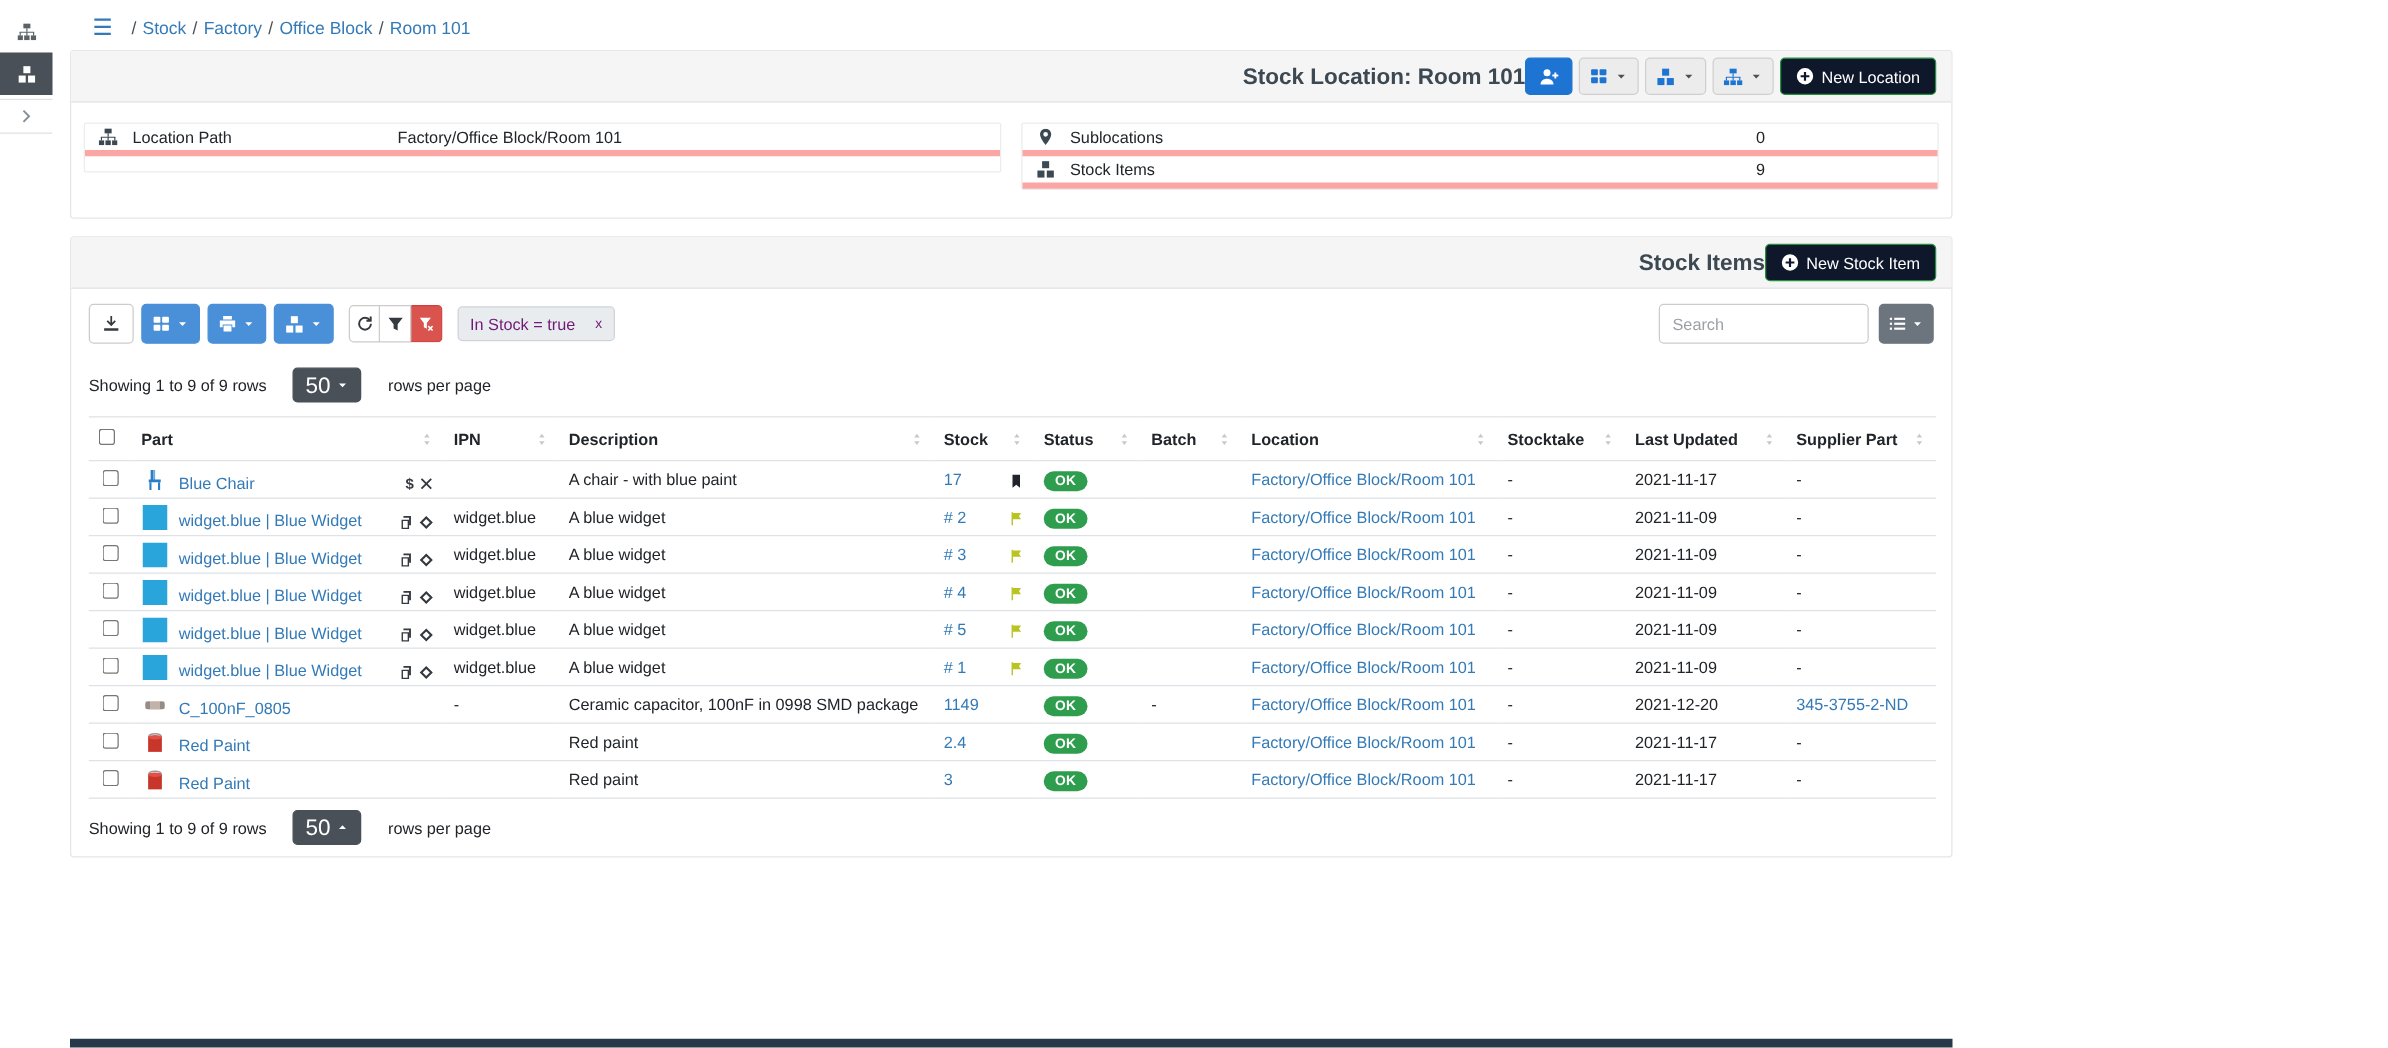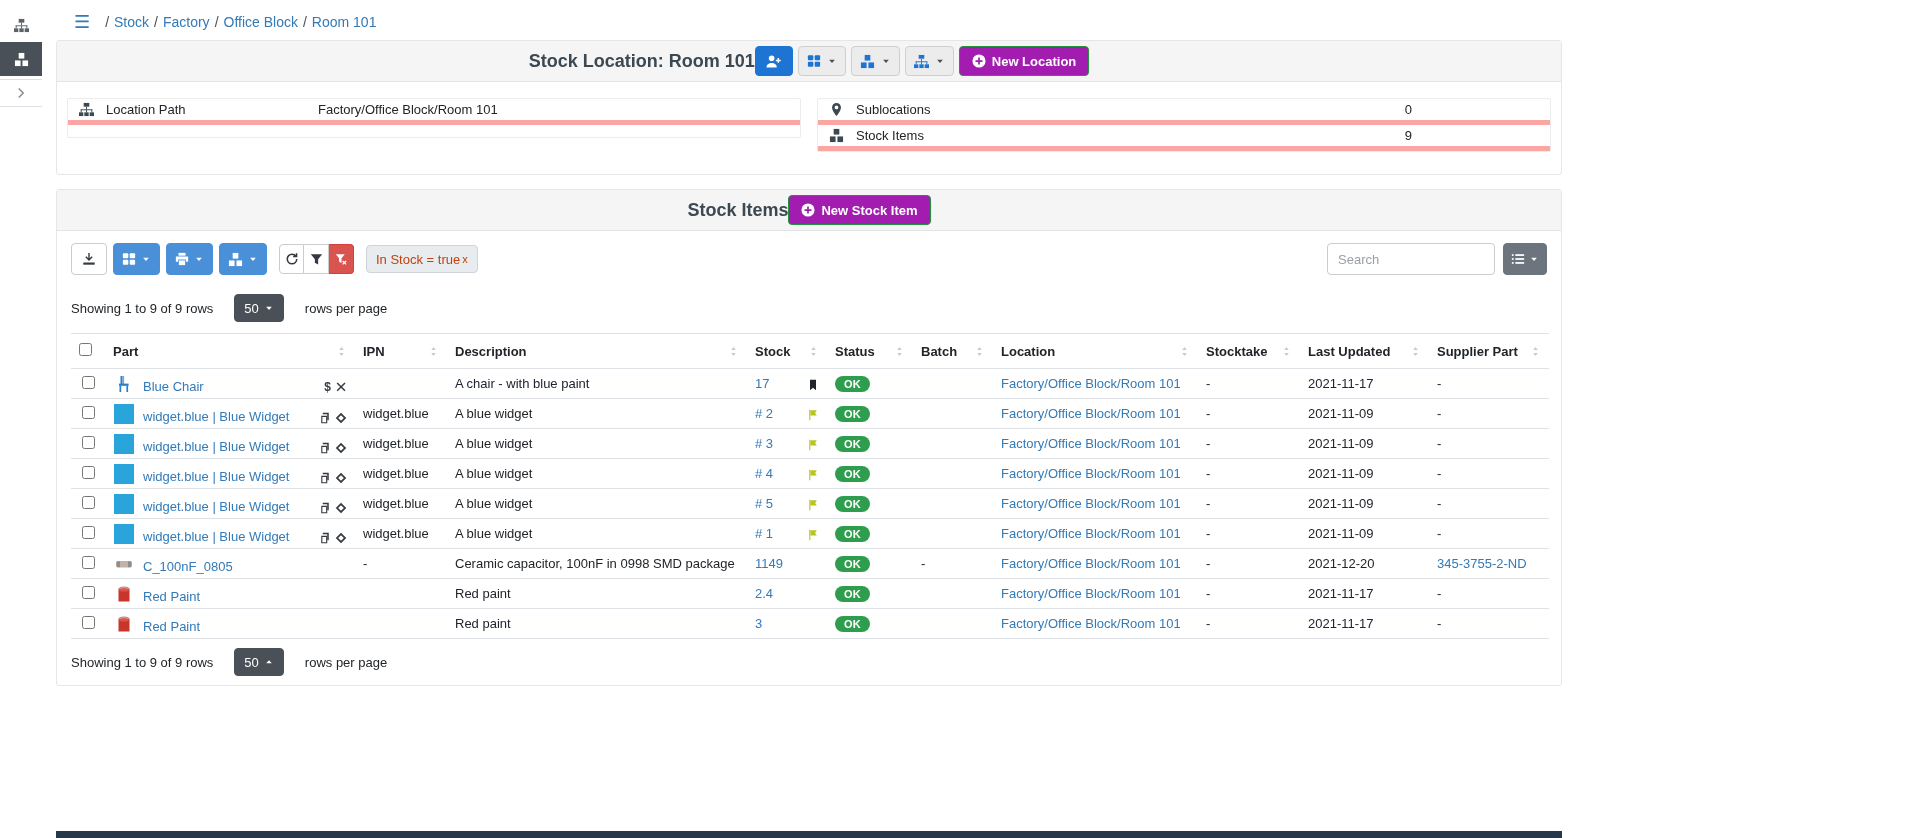--- a/index.html
+++ b/index.html
@@ -16,56 +16,56 @@
   .sb-expander{width:42px;height:28px;margin-top:3px;border-top:1px solid #dee2e6;border-bottom:1px solid #dee2e6;display:flex;align-items:center;justify-content:center;color:#868e96;background:#fff;cursor:pointer}
 
   
   .main{position:absolute;left:56px;top:0;width:1506px}
   .breadcrumb-bar{height:40px;display:flex;align-items:center;gap:4px;padding:4px 4px 0 18px}
   .hamburger{color:#337ab7;font-size:18px;margin-right:8px;cursor:pointer}
   .bc-link{font-size:14px;margin:0 2px}
   .sep{color:#495057;font-size:14px;margin:0 3px}
 
   .card{border:1px solid #e6e6e6;border-radius:3px;background:#fff;margin-bottom:14px}
-  .card-header{background:#f5f5f5;border-bottom:1px solid #e3e3e3;padding:5px 12px;display:flex;align-items:center;justify-content:center;min-height:34px}
+  .card-header{background:#f5f5f5;border-bottom:1px solid #e3e3e3;padding:5px 12px;display:flex;align-items:center;justify-content:flex-end;min-height:34px}
   .card-header h3{font-size:18px;font-weight:700;color:#3c4852}
 
   .btn{border:1px solid transparent;border-radius:4px;display:inline-flex;align-items:center;gap:6px;font-size:13px;height:30px;background:none}
   .actions{display:flex;align-items:center;gap:5px}
   .btn-user{background:#1d74d2;border-color:#1d74d2;color:#fff;width:38px;justify-content:center}
   .btn-dd{background:#ececec;border-color:#cfcfcf;padding:0 8px}
   .btn-dd .blue{color:#1d74d2}
   .caret-dark{color:#495057}
-  .btn-success{background:#a21caf;border-color:#23923d;color:#fff;padding:0 12px;font-weight:700}
+  .btn-success{background:#0f172a;border-color:#23923d;color:#fff;padding:0 12px;font-weight:400}
 
   .details{display:flex;gap:16px;padding:16px 10px 22px}
   .detail-box{flex:1;border:1px solid #ececec;border-radius:2px;background:#fff;align-self:flex-start;width:100%}
   .detail-box.left{padding-bottom:12px}
   .drow{display:flex;align-items:center;height:26px;border-bottom:5px solid #fca5a5;padding:0 10px;color:#212529}
   .dicon{color:#3c4852;margin-right:12px;width:16px}
   .detail-box.left .dlabel{width:212px}
   .detail-box.right .dvalue{margin-left:auto;margin-right:128px}
 
   .toolbar{display:flex;align-items:center;gap:6px;padding:12px 14px 10px}
   .btn-icon{width:36px;height:32px;background:#fff;border-color:#ccc;color:#343a40;justify-content:center}
   .btn-blue{background:#4a90d9;border-color:#4a90d9;color:#fff;padding:0 8px;height:32px;gap:5px}
   .btn-seg{display:flex;margin-left:6px}
   .seg{width:25px;height:30px;background:#fff;border:1px solid #ccc;border-left-width:0;color:#343a40;display:flex;align-items:center;justify-content:center}
   .seg:first-child{border-left-width:1px;border-radius:4px 0 0 4px}
   .seg:last-child{border-radius:0 4px 4px 0}
   .seg-red{background:#d9534f;border-color:#d43f3a;color:#fff}
-  .chip{background:#e9ecef;border:1px solid #ced4da;border-radius:4px;height:28px;display:inline-flex;align-items:center;padding:0 9px;color:#c2410c;margin-left:6px;gap:0}
+  .chip{background:#e9ecef;border:1px solid #ced4da;border-radius:4px;height:28px;display:inline-flex;align-items:center;padding:0 9px;color:#701a75;margin-left:6px;gap:14px}
   .chip .x{font-size:11px;margin-left:2px;cursor:pointer}
   .toolbar-right{margin-left:auto;display:flex;align-items:center;gap:8px}
   .search{width:168px;height:32px;border:1px solid #ccc;border-radius:4px;padding:0 10px;font-size:13px;color:#495057;outline:none}
   .search::placeholder{color:#9aa0a6}
   .btn-darkdd{background:#6c757d;border-color:#6c757d;color:#fff;width:44px;height:32px;justify-content:center;gap:4px}
 
   .pg{display:flex;align-items:center;gap:21px;padding:9px 14px;color:#212529}
-  .pgbtn{background:#495057;color:#fff;border:1px solid #495057;border-radius:4px;height:28px;padding:0 9px;display:inline-flex;align-items:center;gap:5px;font-size:13px}
+  .pgbtn{background:#495057;color:#fff;border:1px solid #495057;border-radius:4px;height:28px;padding:0 9px;display:inline-flex;align-items:center;gap:5px;font-size:18px}
 
   table.grid{border-collapse:collapse;table-layout:fixed;width:1478px;margin:2px 14px 0}
   .grid th{border-top:1px solid #dee2e6;border-bottom:1px solid #dee2e6;padding:9px 8px;text-align:left;font-weight:700;font-size:13px;color:#212529;cursor:pointer}
   .grid th .hcell{display:flex;align-items:center;justify-content:space-between}
   .grid td{border-bottom:1px solid #dee2e6;padding:4px 8px;height:30px;font-size:13px;vertical-align:middle;overflow:hidden;white-space:nowrap}
   .col-check{text-align:center}
   .cell-flex{display:flex;align-items:flex-end}
   .thumb{width:21px;height:21px;margin-right:9px;flex:0 0 21px;display:inline-flex;align-items:center;justify-content:center;background:#fff;border-radius:2px}
   .pticons{margin-left:auto;display:inline-flex;gap:4px;color:#343a40;align-items:center}
   .picon{font-size:12px;font-weight:700}

